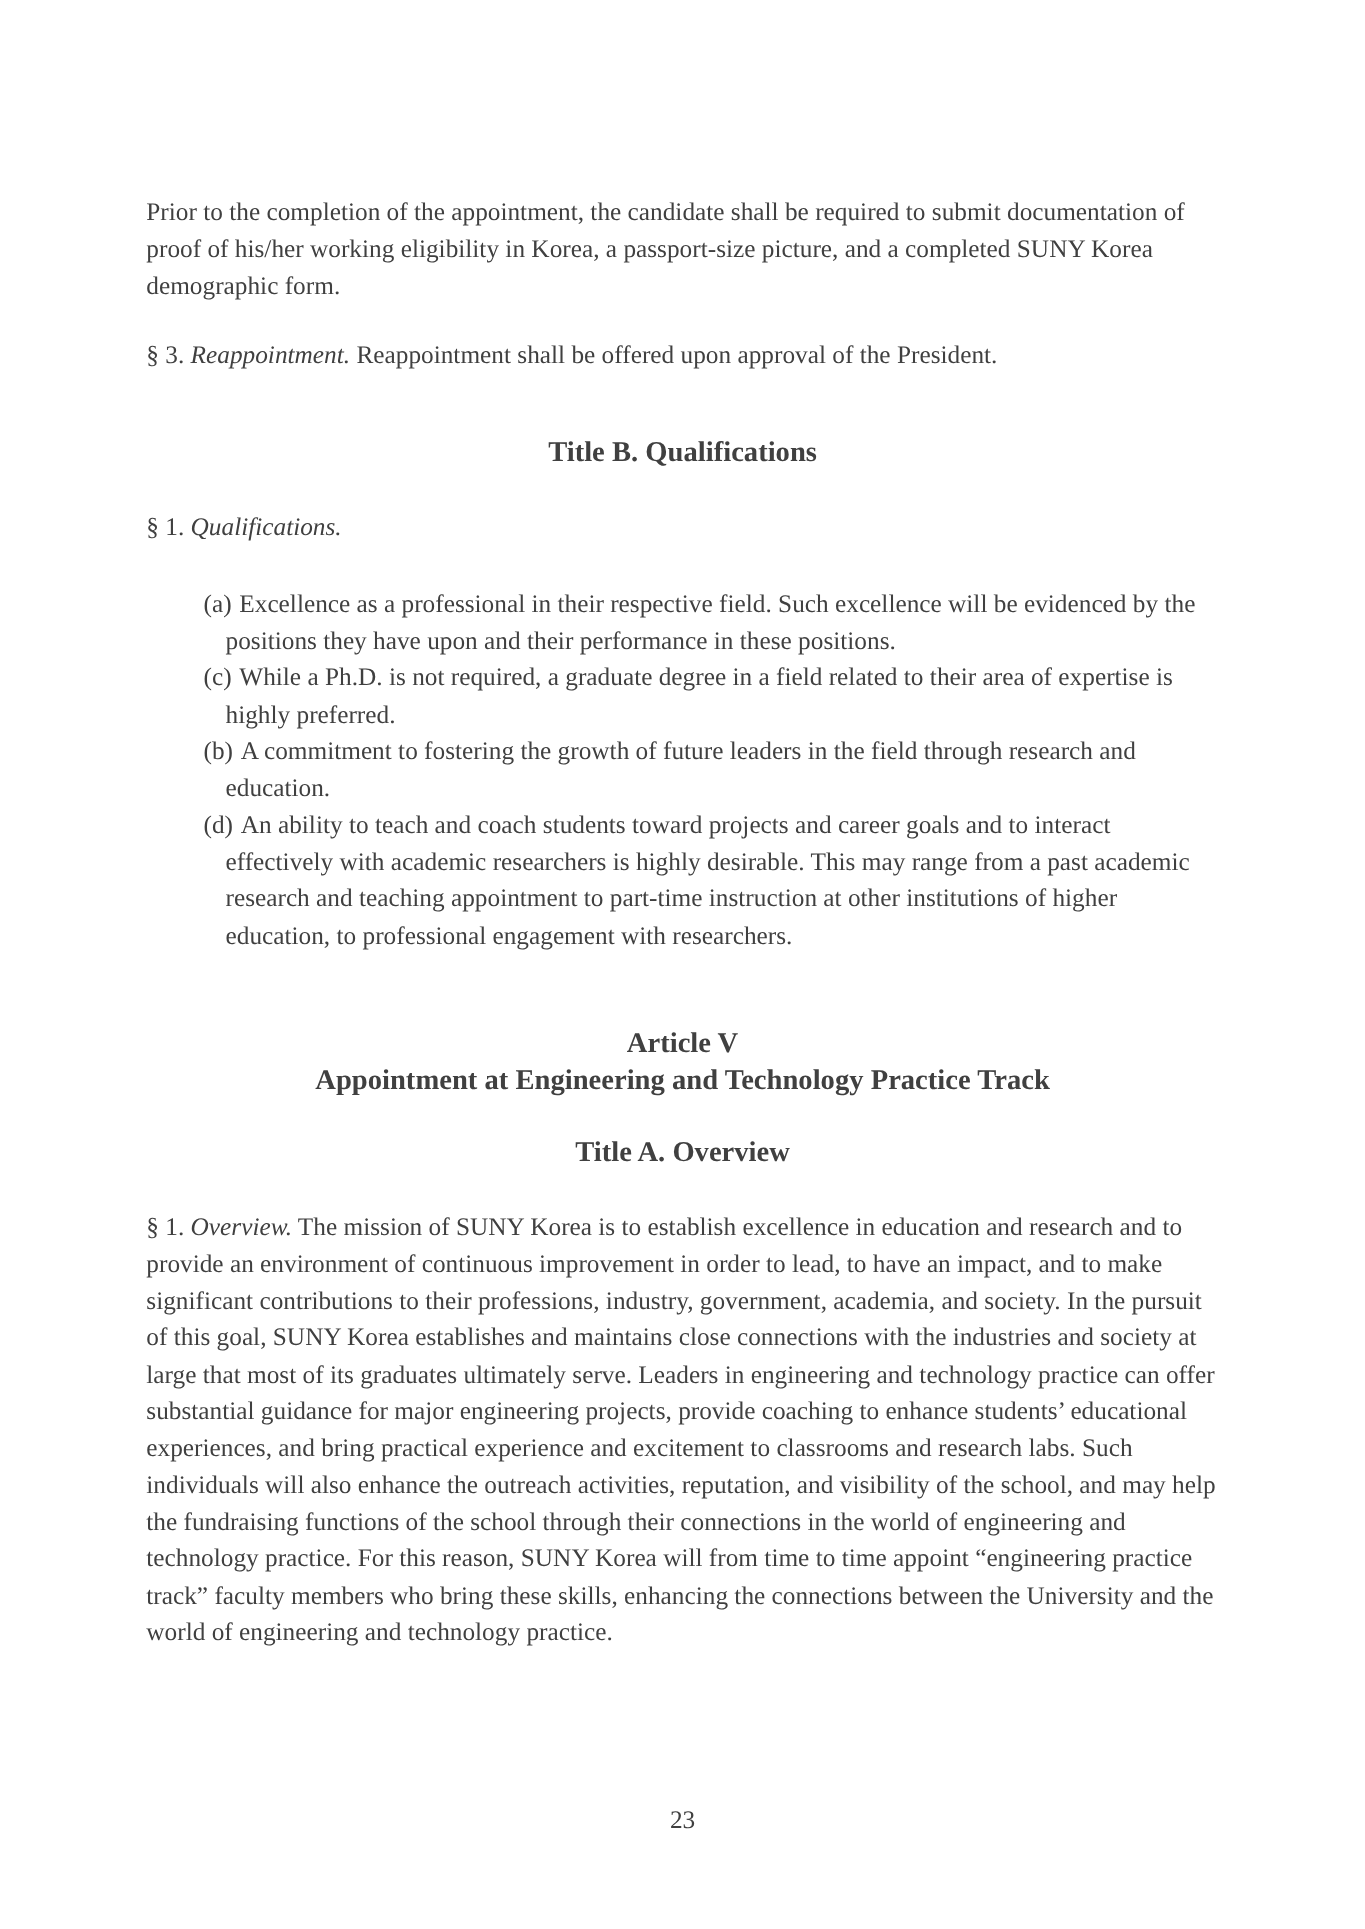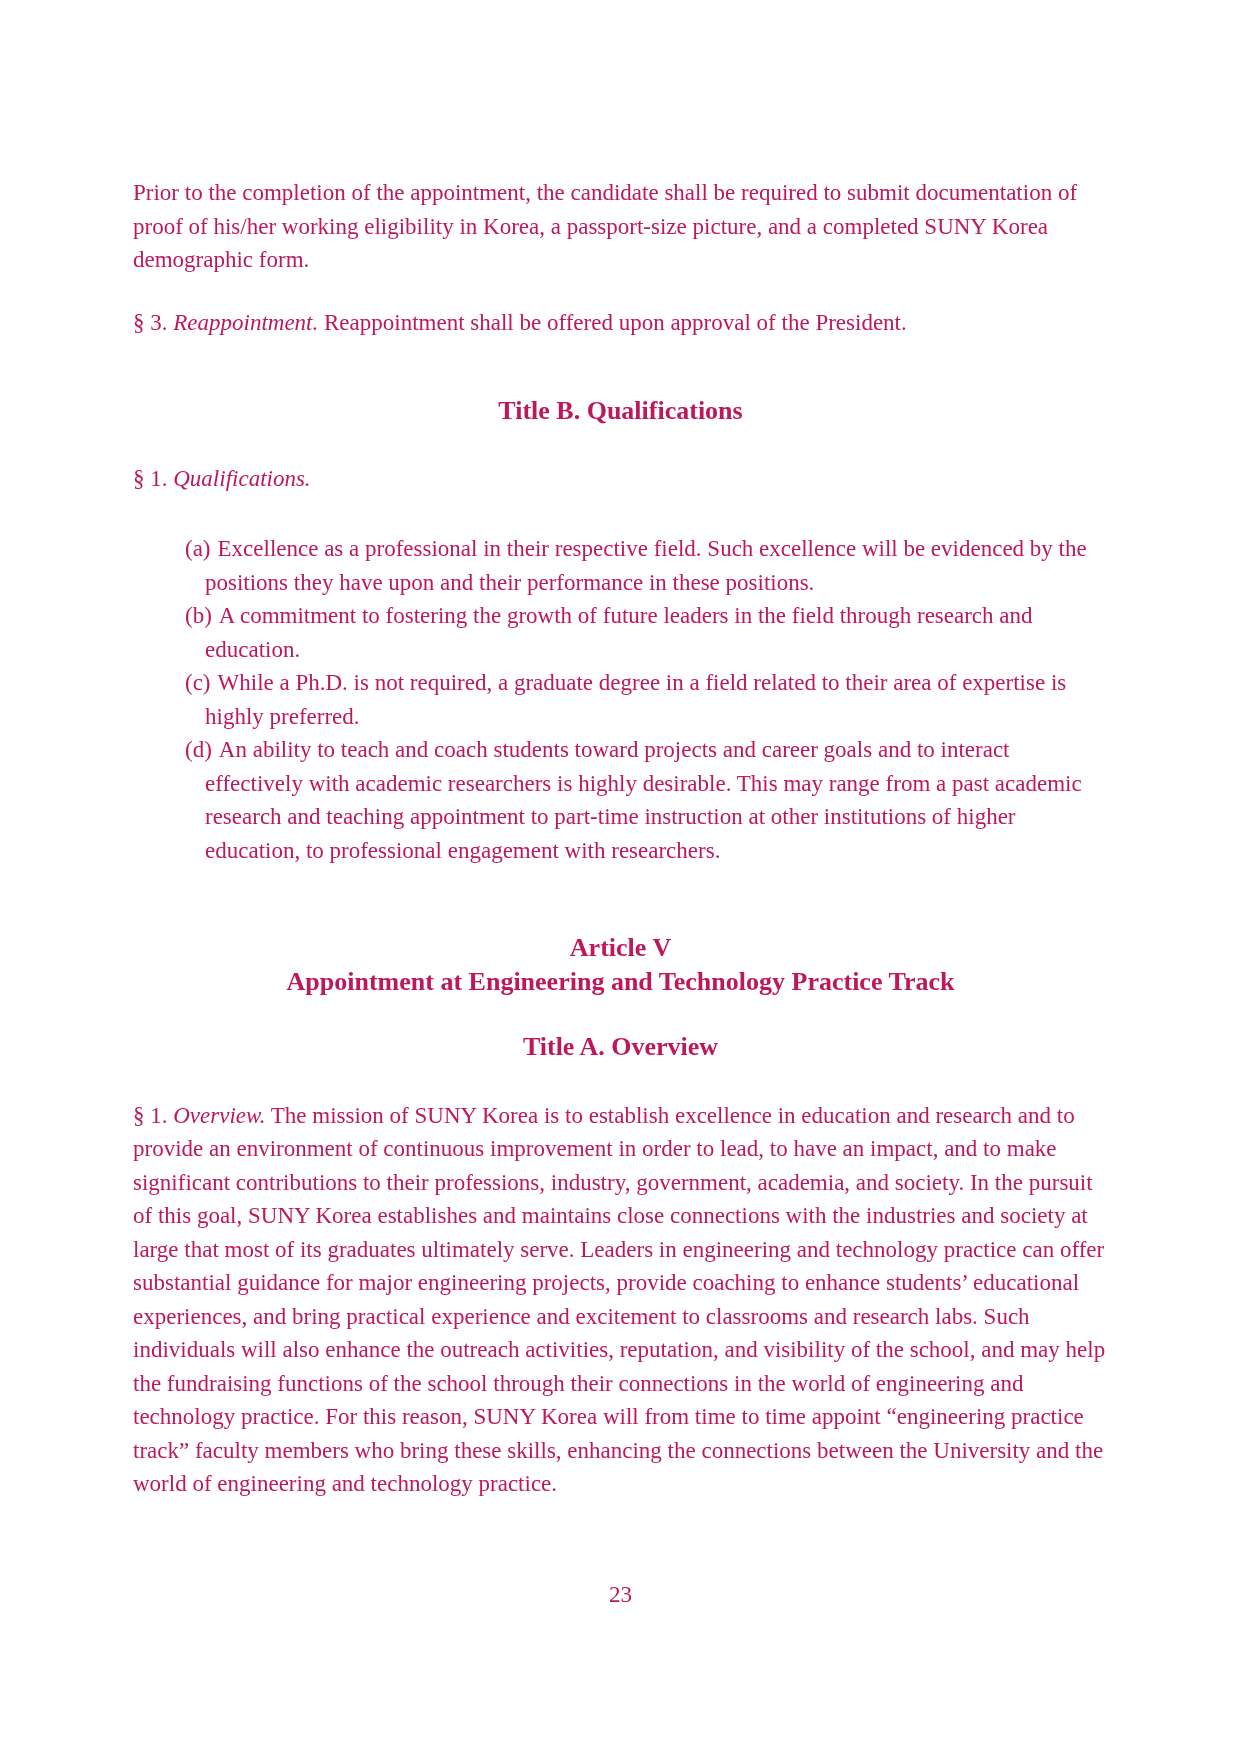--- a/index.html
+++ b/index.html
@@ -5,21 +5,21 @@
   html, body {
     margin: 0;
     padding: 0;
     background: #ffffff;
   }
   .page {
     position: relative;
     width: 1241px;
     height: 1754px;
     background: #ffffff;
-    color: #be185d;
+    color: #404040;
     font-family: "Liberation Serif", "DejaVu Serif", serif;
     font-size: 23px;
     line-height: 33.5px;
     overflow: hidden;
   }
   .content {
     position: absolute;
     left: 133px;
     top: 176px;
     width: 975px;
@@ -48,42 +48,42 @@
   }
   .h-articlev { margin-top: 64px; }
   .h-articlev .line { display: block; }
   .h-titlea { margin-top: 32px; }
   .p-overview { margin-top: 35px; }
   .italic { font-style: italic; }
   .page-number {
     position: absolute;
     left: 0;
     right: 0;
-    top: 1578px;
+    top: 1638px;
     text-align: center;
   }
 </style>
 </head>
 <body>
 
 <div class="page">
   <div class="content">
 
     <p class="para">Prior to the completion of the appointment, the candidate shall be required to submit documentation of proof of his/her working eligibility in Korea, a passport-size picture, and a completed SUNY Korea demographic form.</p>
 
     <p class="para p-sec3"><span>§ 3. </span><span class="italic">Reappointment.</span><span> Reappointment shall be offered upon approval of the President.</span></p>
 
     <h2 class="center-head h-titleb">Title B. Qualifications</h2>
 
     <p class="para p-sec1q"><span>§ 1. </span><span class="italic">Qualifications.</span></p>
 
     <div class="qual-list">
       <div class="list-item"><span class="marker">(a)</span><span>Excellence as a professional in their respective field.  Such excellence will be evidenced by the positions they have upon and their performance in these positions.</span></div>
+      <div class="list-item"><span class="marker">(c)</span><span>While a Ph.D. is not required, a graduate degree in a field related to their area of expertise is highly preferred.</span></div>
       <div class="list-item"><span class="marker">(b)</span><span>A commitment to fostering the growth of future leaders in the field through research and education.</span></div>
-      <div class="list-item"><span class="marker">(c)</span><span>While a Ph.D. is not required, a graduate degree in a field related to their area of expertise is highly preferred.</span></div>
       <div class="list-item"><span class="marker">(d)</span><span>An ability to teach and coach students toward projects and career goals and to interact effectively with academic researchers is highly desirable. This may range from a past academic research and teaching appointment to part-time instruction at other institutions of higher education, to professional engagement with researchers.</span></div>
     </div>
 
     <h2 class="center-head h-articlev">
         <span class="line">Article V</span>
         <span class="line">Appointment at Engineering and Technology Practice Track</span>
       </h2>
 
     <h2 class="center-head h-titlea">Title A. Overview</h2>
 

